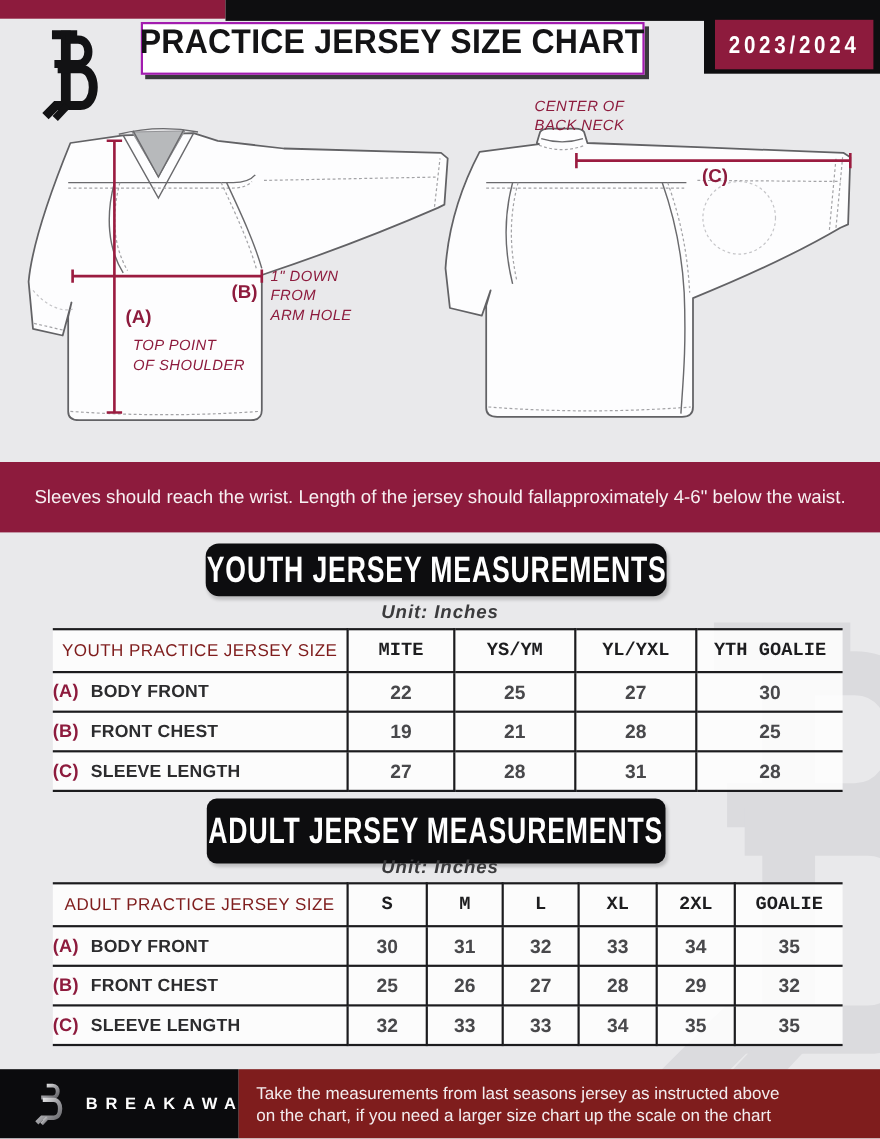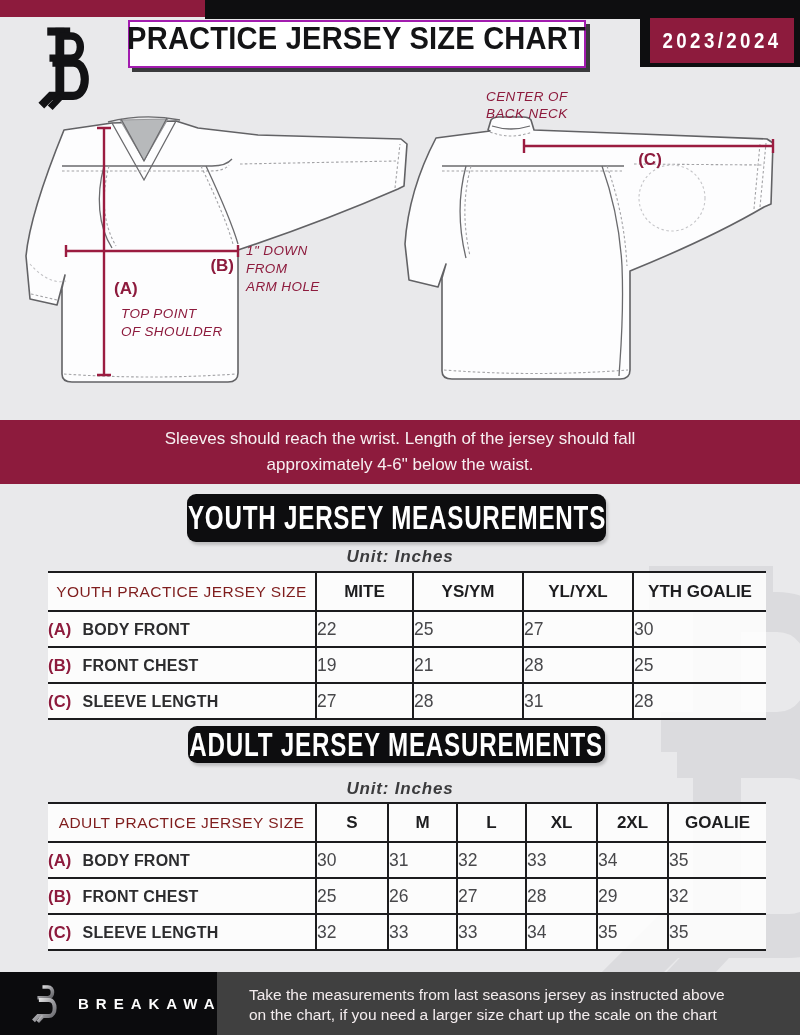--- a/index.html
+++ b/index.html
@@ -39,61 +39,61 @@
   .st{fill:none;stroke:#a3a3a6;stroke-width:1.1;stroke-dasharray:2.6 2.2;}
   .st2{fill:none;stroke:#c5c5c8;stroke-width:1.1;stroke-dasharray:2.5 2.5;}
   .inner{fill:#b7b9bb;stroke:#8a8a8d;stroke-width:.8;}
   .m{stroke:#9b1c40;stroke-width:2.4;fill:none;}
   .mk{fill:#8d1b3d;font-weight:700;font-size:17px;font-family:"Liberation Sans",sans-serif;}
   .cap{fill:#8d1b3d;font-style:italic;font-weight:500;font-size:13.5px;letter-spacing:.4px;
        font-family:"Liberation Sans",sans-serif;}
   
   .notice{
     position:absolute;left:0;top:420px;width:800px;height:64px;background:#8d1b3d;
-    display:flex;flex-direction:column;align-items:center;justify-content:center;
+    display:flex;align-items:center;justify-content:center;
     color:#f7f0f2;font-size:17px;line-height:26px;z-index:2;
   }
   
   .head-box{
     position:absolute;background:#0d0d0f;border-radius:9px;display:flex;align-items:center;
     justify-content:center;z-index:2;box-shadow:2px 3px 3px rgba(0,0,0,.18);
   }
-  #youth-head{left:187px;top:494px;width:419px;height:48px;}
-  #adult-head{left:188px;top:726px;width:417px;height:37px;}
+  #youth-head{left:187px;top:494px;width:419px;height:48px;border-radius:12px;}
+  #adult-head{left:188px;top:726px;width:417px;height:59px;}
   .head-box .t{color:#fff;font-size:31px;font-weight:700;letter-spacing:1px;white-space:nowrap;
     display:inline-block;transform:scale(.78,1.08);}
   .unit{
     position:absolute;left:0;width:800px;text-align:center;font-style:italic;font-weight:600;
     font-size:17px;color:#3b3b3d;letter-spacing:.8px;z-index:2;
   }
   #youth-unit{top:547px;}
   #adult-unit{top:779px;}
   
   .sizes{position:absolute;left:48px;border-collapse:collapse;table-layout:fixed;width:718px;z-index:2;}
   #youth-table{top:571px;}
   #adult-table{top:802px;}
   .sizes th,.sizes td{border:2px solid #1c1c1e;background:rgba(255,255,255,.85);padding:0;}
   .sizes tr>*:first-child{border-left:none;}
   .sizes tr>*:last-child{border-right:none;}
   .sizes tr.hdr>*{height:37px;}
   .sizes tr.row>*{height:34px;}
   .lblhead{font-weight:400;font-size:15.5px;color:#7f1d1d;letter-spacing:.4px;text-align:center;}
-  .colhead{font-weight:700;font-size:17px;color:#1d1d1f;text-align:center;}
+  .colhead{font-weight:700;font-size:17px;color:#1d1d1f;text-align:center;font-family:Liberation Mono, monospace;}
   .rowlabel{text-align:left;padding-left:24px;font-size:16px;color:#2c2c2e;font-weight:600;
     letter-spacing:.2px;}
   .rowlabel .key{color:#8d1b3d;font-weight:700;margin-right:11px;font-size:16.5px;}
-  .val{text-align:left;font-size:17.5px;color:#48484b;font-weight:400;}
+  .val{text-align:center;font-size:17.5px;color:#48484b;font-weight:700;}
   
   .footer{position:absolute;left:0;top:972px;width:800px;height:63px;display:flex;z-index:2;}
   .footer-brand{width:217px;height:63px;background:#0b0b0d;display:flex;align-items:center;flex:none;}
   .logo-metal{width:36px;height:45px;margin-left:27px;flex:none;}
   .brand-name{color:#fdfdfd;font-size:15px;font-weight:700;letter-spacing:7px;margin-left:15px;
     white-space:nowrap;}
-  .footer-note{flex:1;background:#404040;color:#f3ecee;font-size:15.5px;line-height:20.5px;
-    padding:3px 10px 0 32px;display:flex;flex-direction:column;justify-content:center;}
+  .footer-note{flex:1;background:#7f1d1d;color:#f3ecee;font-size:15.5px;line-height:20.5px;
+    padding:3px 10px 0 16px;display:flex;flex-direction:column;justify-content:center;}
 </style>
 </head>
 <body>
 
 <svg width="0" height="0" style="position:absolute" aria-hidden="true">
   <defs>
     <linearGradient id="metalGrad" x1="0" y1="0" x2="1" y2="1">
       <stop offset="0" stop-color="#f6f6f6"></stop>
       <stop offset="0.5" stop-color="#9d9da1"></stop>
       <stop offset="1" stop-color="#606064"></stop>

